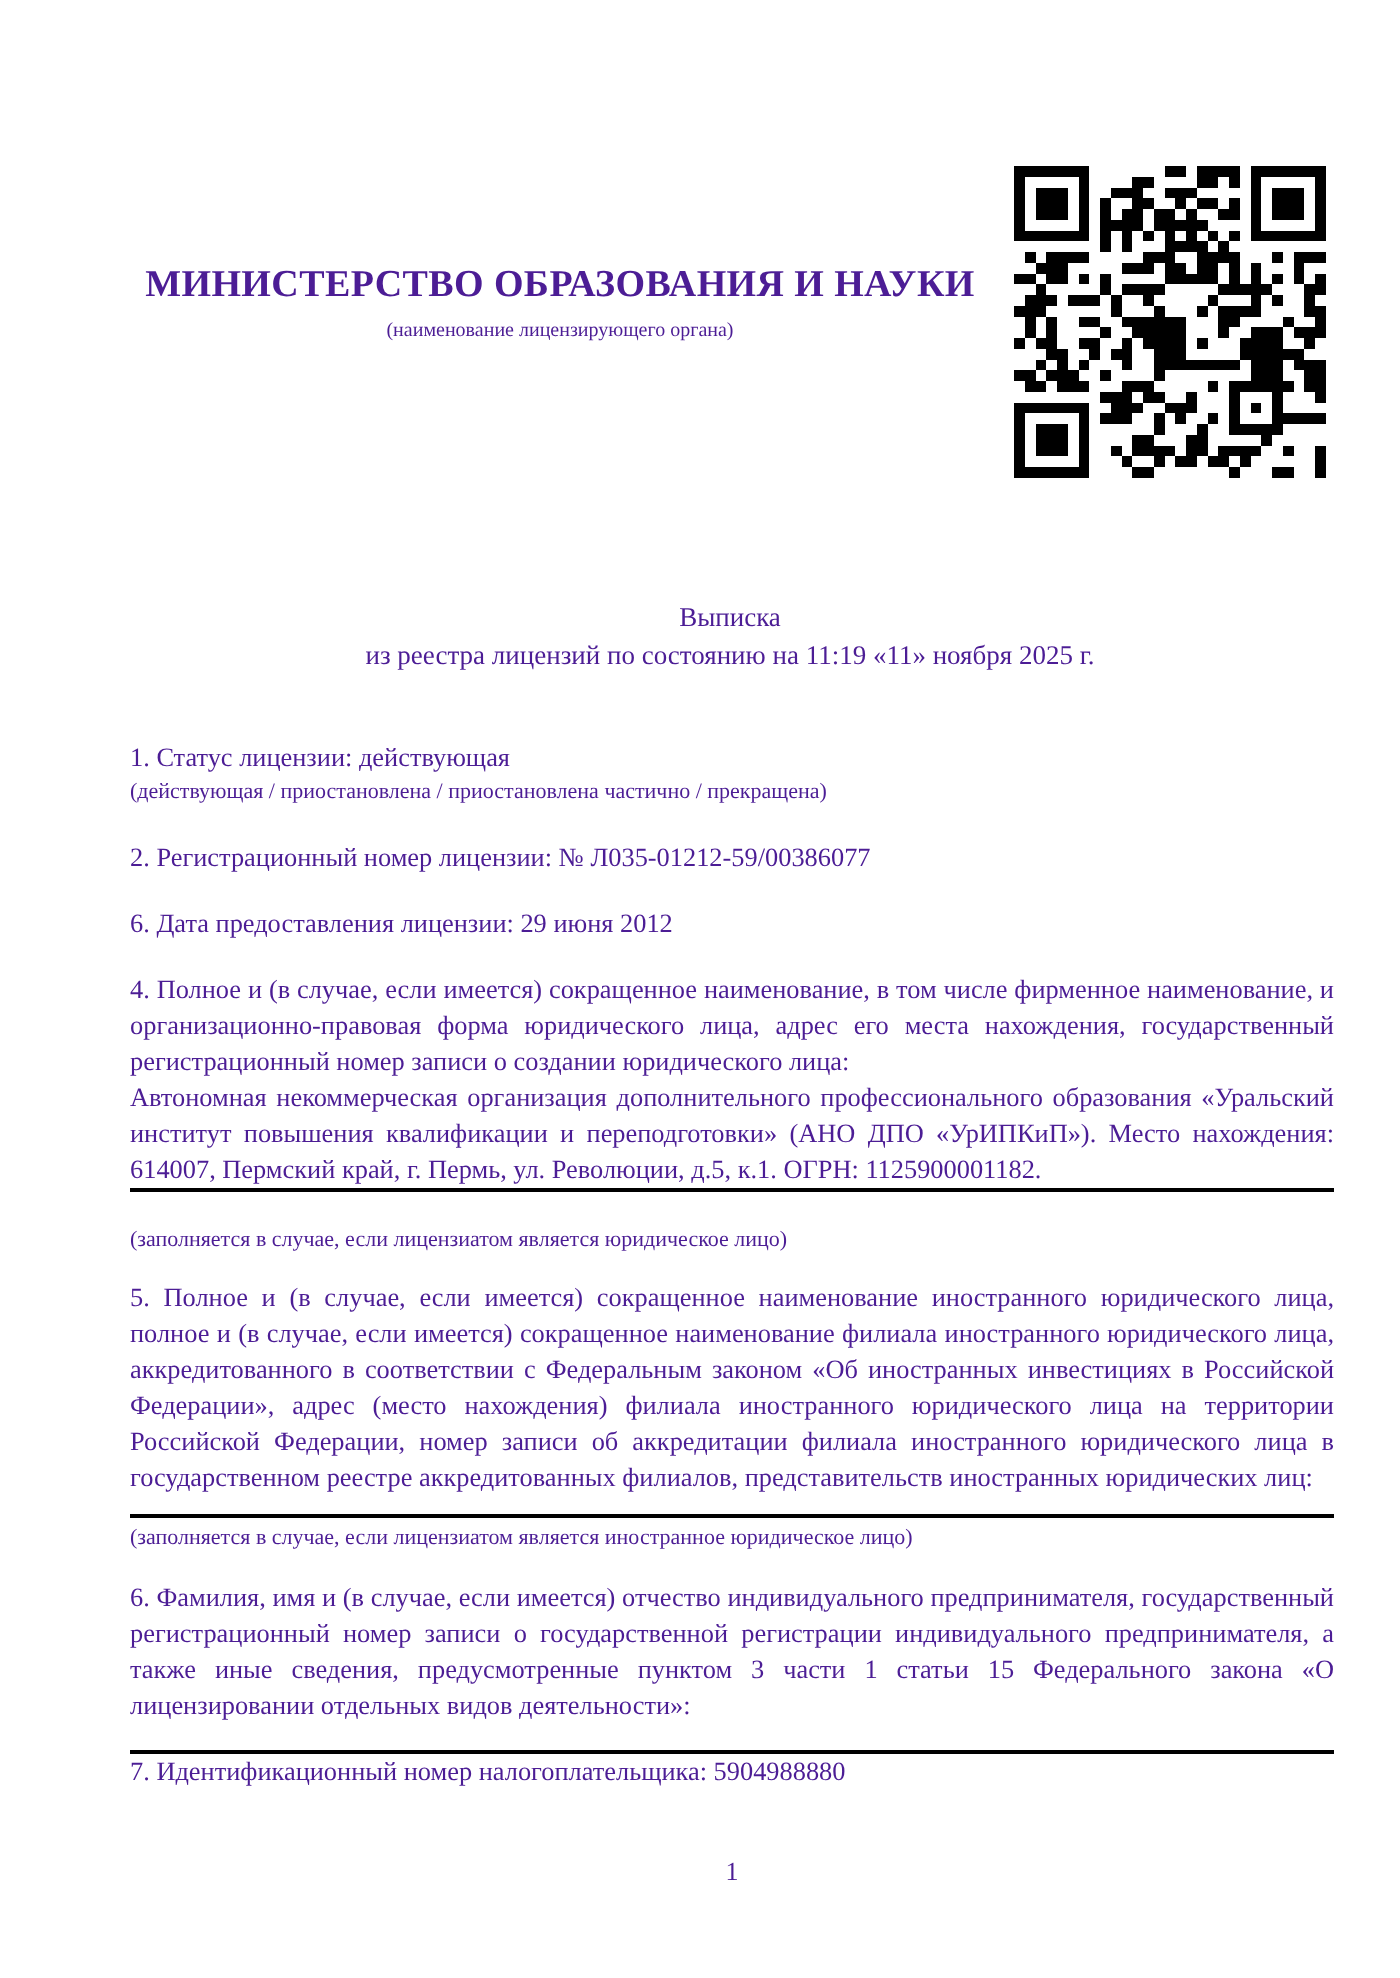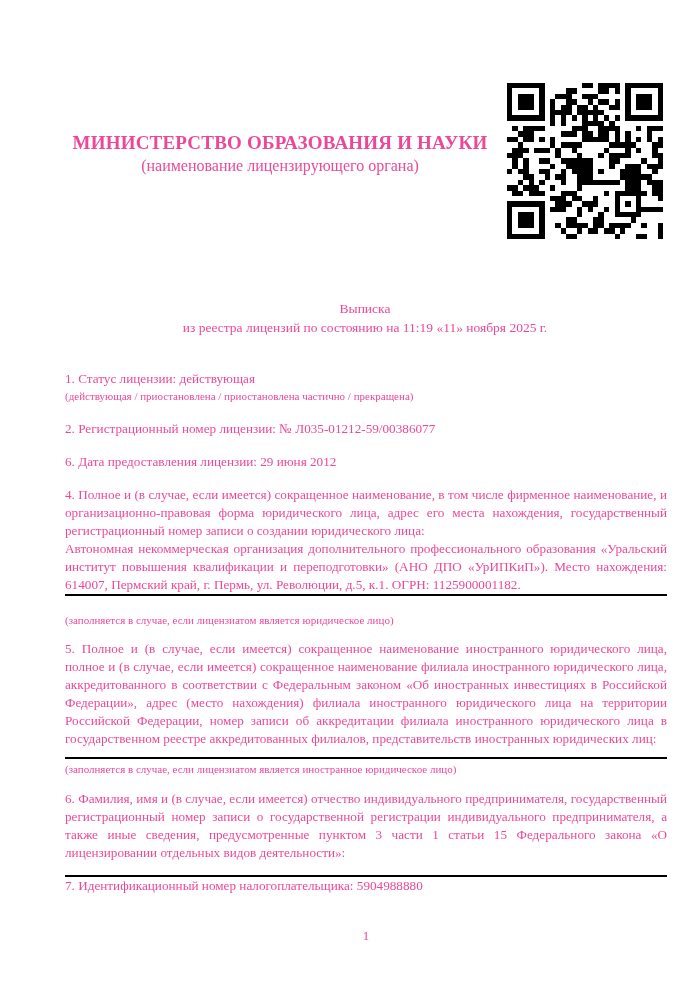--- a/index.html
+++ b/index.html
@@ -1,27 +1,27 @@
 <!DOCTYPE html>
 <html lang="ru"><head>
 <meta charset="utf-8">
 <style>
   html,body{margin:0;padding:0;background:#ffffff;}
   .page{
     position:relative;
     width:700px;height:989px;
     background:#ffffff;
-    color:#ec4899;
+    color:#4c1d95;
     font-family:"Liberation Serif","DejaVu Serif",serif;
     overflow:hidden;
   }
   .qr{position:absolute;top:83px;left:507px;width:156px;height:156px;}
   .header{position:absolute;top:130px;left:65px;width:430px;text-align:center;}
   .ministry{font-weight:bold;font-size:19px;line-height:25px;letter-spacing:.2px;}
-  .org-note{font-size:16px;line-height:13px;margin-top:4px;font-family:Liberation Serif, serif;}
+  .org-note{font-size:10px;line-height:13px;margin-top:4px;font-family:Liberation Serif, serif;}
   .title{position:absolute;top:299px;left:64px;width:602px;text-align:center;font-size:13.5px;line-height:19px;}
   .content{position:absolute;top:368px;left:65px;width:602px;font-size:13.2px;line-height:18px;}
   .line{white-space:nowrap;}
   .para{text-align:justify;text-align-last:left;}
   .note{font-size:11px;line-height:13px;text-align:left;margin-right:95px;}
   .rule{border-top:2px solid #000;height:0;}
   .page-number{position:absolute;top:929px;left:65px;width:602px;text-align:center;font-size:13px;line-height:14px;}
 </style>
 </head>
 <body>

